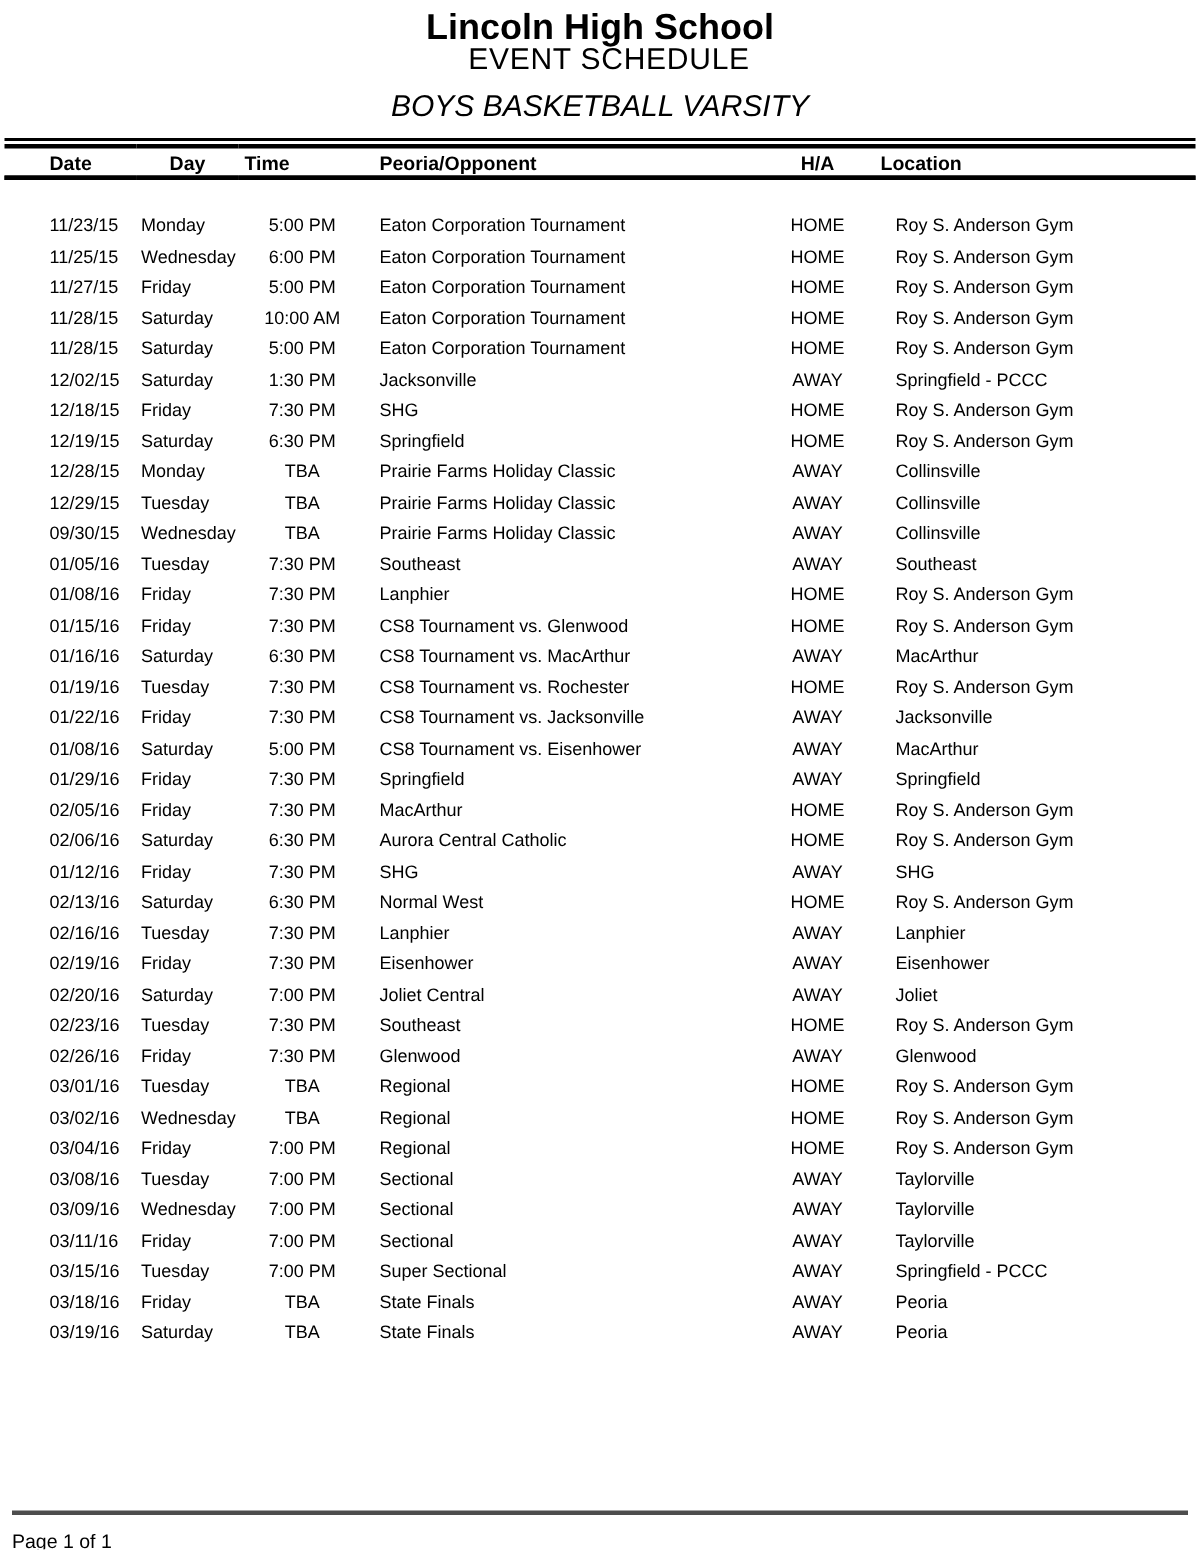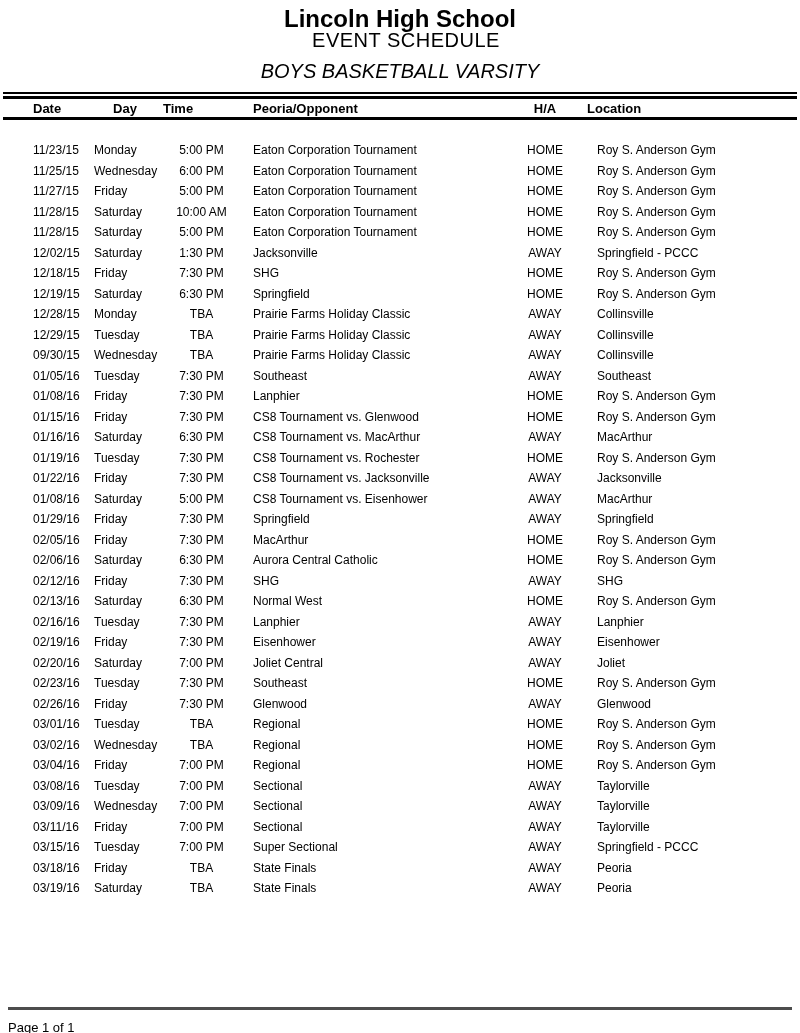--- a/index.html
+++ b/index.html
@@ -260,21 +260,21 @@
         </tr>
         <tr>
           <td class="col-date">02/06/16</td>
           <td class="col-day">Saturday</td>
           <td class="col-time">6:30 PM</td>
           <td class="col-event">Aurora Central Catholic</td>
           <td class="col-ha">HOME</td>
           <td class="col-location">Roy S. Anderson Gym</td>
         </tr>
         <tr>
-          <td class="col-date">02/12/16</td>
+          <td class="col-date">01/12/16</td>
           <td class="col-day">Friday</td>
           <td class="col-time">7:30 PM</td>
           <td class="col-event">SHG</td>
           <td class="col-ha">AWAY</td>
           <td class="col-location">SHG</td>
         </tr>
         <tr>
           <td class="col-date">02/13/16</td>
           <td class="col-day">Saturday</td>
           <td class="col-time">6:30 PM</td>

